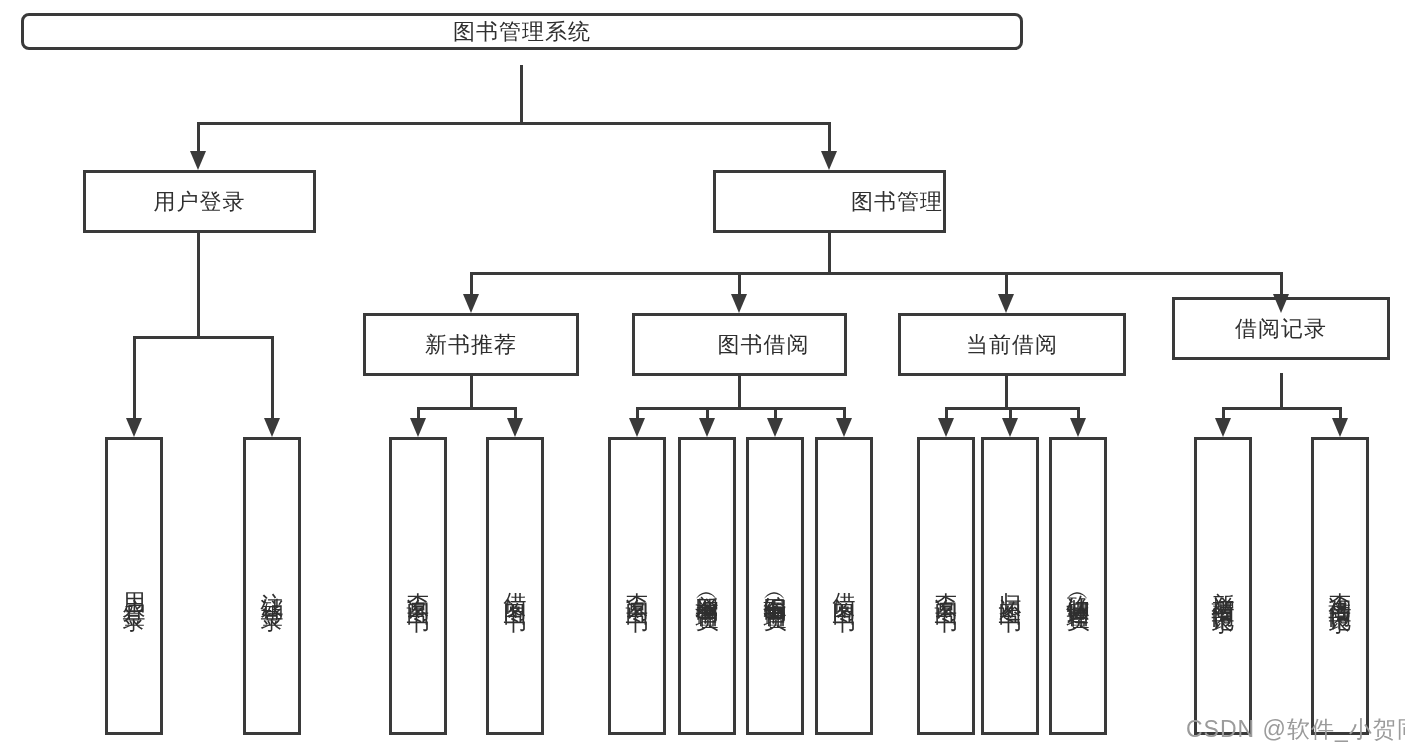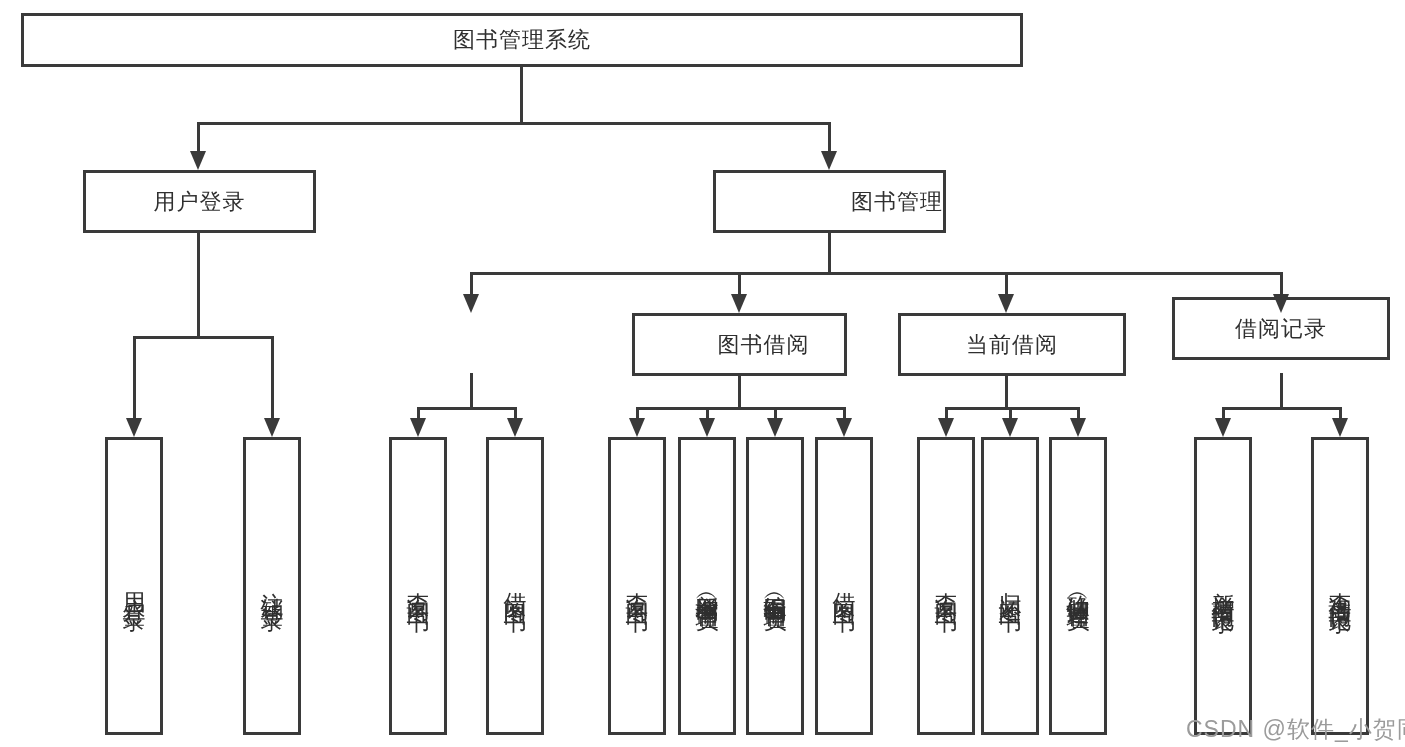--- a/index.html
+++ b/index.html
@@ -27,31 +27,34 @@
   .watermark{
     position:absolute;left:1186px;top:714px;font-size:23px;color:#9b9b9b;
     letter-spacing:1px;white-space:nowrap;z-index:5;
   }
 </style>
 </head>
 <body>
 
 <div class="canvas">
 
-  <div class="box" style="left:21px;top:13px;width:1002px;height:54px;">
+  <div class="box" style="left:21px;top:13px;width:1002px;height:37px;border-radius:8px;">
     <span class="hlabel">图书管理系统</span>
   </div>
 
   <div class="box" style="left:83px;top:170px;width:233px;height:63px;">
     <span class="hlabel">用户登录</span>
   </div>
   <div class="box" style="left:713px;top:170px;width:233px;height:63px;justify-content:flex-end;">
     <span class="hlabel">图书管理</span>
   </div>
 
+  <div class="box" style="left:363px;top:313px;width:216px;height:63px;">
+    <span class="hlabel">新书推荐</span>
+  </div>
   <div class="box" style="left:632px;top:313px;width:215px;height:63px;padding-left:48px;">
     <span class="hlabel">图书借阅</span>
   </div>
   <div class="box" style="left:898px;top:313px;width:228px;height:63px;">
     <span class="hlabel">当前借阅</span>
   </div>
   <div class="box" style="left:1172px;top:297px;width:218px;height:63px;">
     <span class="hlabel">借阅记录</span>
   </div>
 

